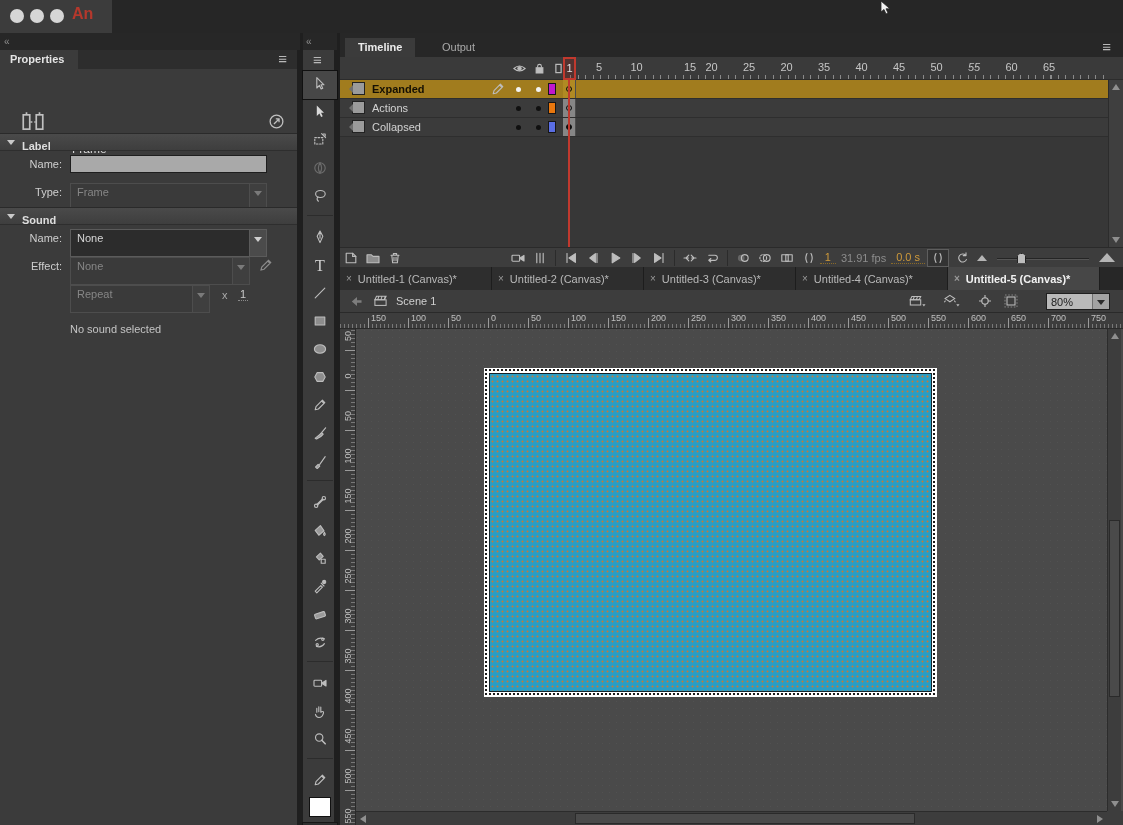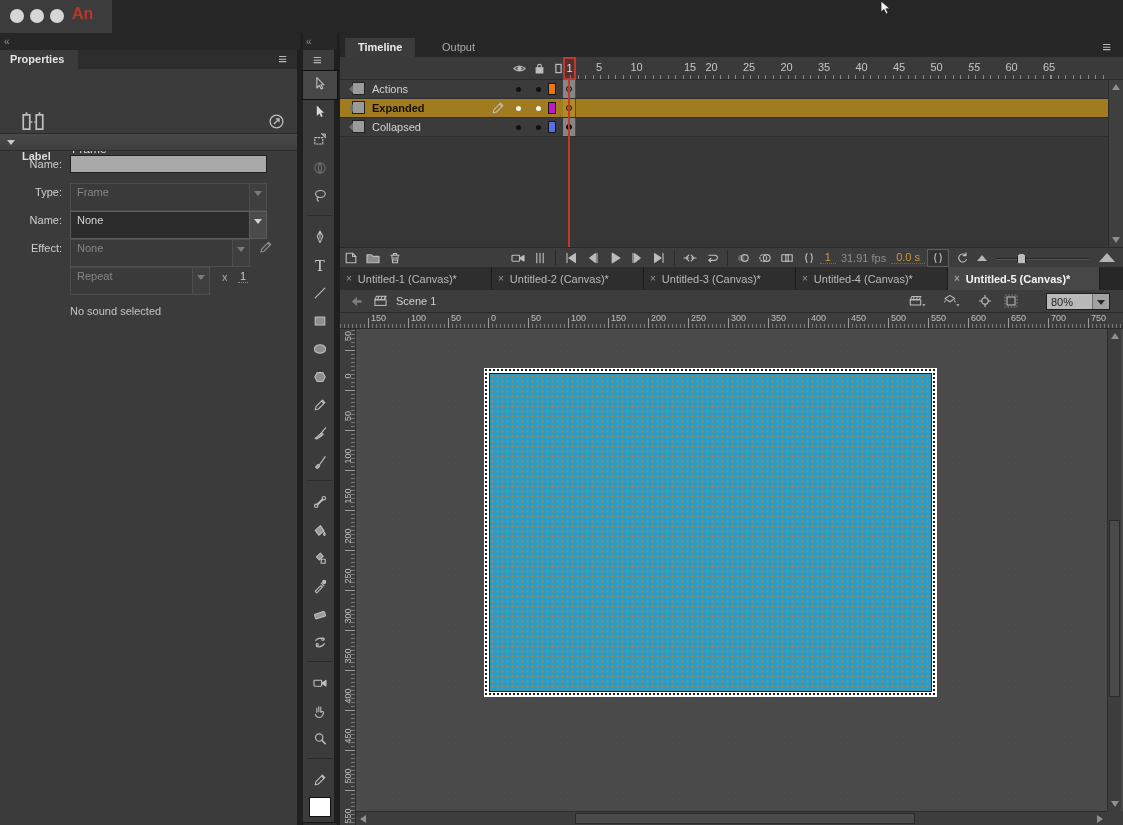--- a/index.html
+++ b/index.html
@@ -21,21 +21,21 @@
   
   #properties-panel { position:absolute; left:0; top:33px; width:300px; height:792px; background:#3b3b3b; border-right:3px solid #1f1f1f; }
   #prop-collapse { position:absolute; left:4px; top:1px; }
   #prop-tabrow { position:absolute; left:0; top:17px; width:100%; height:19px; background:#2d2d2d; }
   #prop-tab { position:absolute; left:0; top:0; height:19px; padding:3px 14px 0 10px; background:#3b3b3b; color:#e4e4e4; font-weight:bold; }
   #prop-menu { position:absolute; right:10px; top:4px; }
   #prop-head { position:absolute; left:0; top:36px; width:100%; height:75px; }
   #frame-icon { position:absolute; left:20px; top:40px; }
   #prop-object-type { position:absolute; left:72px; top:48px; color:#d6d6d6; font-size:12px;margin-top:25px; }
   #prop-pin { position:absolute; right:12px; top:44px; }
-  .section-header { position:relative; width:100%; height:18px; background:linear-gradient(#4a4a4a,#3e3e3e); border-top:1px solid #2a2a2a; border-bottom:1px solid #2e2e2e; color:#dedede; font-weight:bold; padding:16px 0 0 22px; }
+  .section-header { position:relative; width:100%; height:18px; background:linear-gradient(#4a4a4a,#3e3e3e); border-top:1px solid #2a2a2a; border-bottom:1px solid #2e2e2e; color:#dedede; font-weight:bold; padding:6px 0 0 22px; }
   .section-header .tri { position:absolute; left:7px; top:6px; width:0; height:0; border-left:4px solid transparent; border-right:4px solid transparent; border-top:5px solid #c9c9c9; }
   .prop-row { position:relative; height:28px; }
   .prop-label { position:absolute; left:0; top:7px; width:62px; text-align:right; color:#cfcfcf; }
   .field { position:absolute; left:70px; top:4px; width:197px; height:18px; }
   .text-input { background:#a9a9a9; border:1px solid #1e1e1e; width:100%; height:100%; }
   .dropdown { display:flex; height:100%; border:1px solid #5b5b5b; background:#2c2c2c; }
   .dropdown .val { flex:1; padding:2px 6px 0; color:#d6d6d6; overflow:hidden; white-space:nowrap; }
   .dropdown .arrow-box { width:17px; border-left:1px solid #5b5b5b; background:#4b4b4b; position:relative; }
   .dropdown .arrow-box::after { content:""; position:absolute; left:4px; top:7px; border-left:4px solid transparent; border-right:4px solid transparent; border-top:5px solid #d0d0d0; }
   .dropdown.disabled { background:#3a3a3a; border-color:#4d4d4d; }
@@ -204,20 +204,21 @@
         <span class="prop-label">Name:</span>
         <div class="field"><input class="text-input" value="" style=""></div>
       </div>
       <div class="prop-row">
         <span class="prop-label">Type:</span>
         <div class="field dropdown disabled">
           <span class="val">Frame</span>
             <span class="arrow-box"></span>
         </div>
       </div>
+      <div class="section-header"><span class="tri"></span><span>Sound</span></div>
       <div class="prop-row">
         <span class="prop-label">Name:</span>
         <div class="field dropdown">
           <span class="val">None</span>
             <span class="arrow-box"></span>
         </div>
       </div>
       <div class="prop-row">
         <span class="prop-label">Effect:</span>
         <div class="field dropdown disabled sound-effect-field">
@@ -430,39 +431,39 @@
         <span style="left: 411px; font-style: italic;">55</span>
         <span style="left: 448.5px;">60</span>
         <span style="left: 486px;">65</span>
       </div>
     <div id="playhead-box">1</div>
     <div id="tl-grid">
       <div class="rowline" style="top:18px"></div>
       <div class="rowline" style="top:37px"></div>
     </div>
     <div id="tl-layers">
+        <div class="layer-row selected">
+          <span class="layer-icon"></span>
+          <span class="lname">Expanded</span>
+          <span class="layer-pencil"><svg viewBox="0 0 20 20" width="16" height="16" fill="none" stroke="#bdbdbd" stroke-width="1.4" stroke-linecap="round" stroke-linejoin="round">
+              <path d="M4 16 l1 -4 8 -8 3 3 -8 8z M12 5 l3 3"></path>
+            </svg></span>
+          <span class="layer-dot" style="left:176px"></span>
+          <span class="layer-dot" style="left:196px"></span>
+          <span class="layer-swatch" style="background:#c117cc"></span>
+          <span class="kf-cell">
+            <span class="kf "></span>
+          </span>
+        </div>
         <div class="layer-row">
           <span class="layer-icon"></span>
           <span class="lname">Actions</span>
           <span class="layer-dot" style="left:176px"></span>
           <span class="layer-dot" style="left:196px"></span>
           <span class="layer-swatch" style="background:#e8770e"></span>
-          <span class="kf-cell">
-            <span class="kf "></span>
-          </span>
-        </div>
-        <div class="layer-row selected">
-          <span class="layer-icon"></span>
-          <span class="lname">Expanded</span>
-          <span class="layer-pencil"><svg viewBox="0 0 20 20" width="16" height="16" fill="none" stroke="#bdbdbd" stroke-width="1.4" stroke-linecap="round" stroke-linejoin="round">
-              <path d="M4 16 l1 -4 8 -8 3 3 -8 8z M12 5 l3 3"></path>
-            </svg></span>
-          <span class="layer-dot" style="left:176px"></span>
-          <span class="layer-dot" style="left:196px"></span>
-          <span class="layer-swatch" style="background:#c117cc"></span>
           <span class="kf-cell">
             <span class="kf "></span>
           </span>
         </div>
         <div class="layer-row">
           <span class="layer-icon"></span>
           <span class="lname">Collapsed</span>
           <span class="layer-dot" style="left:176px"></span>
           <span class="layer-dot" style="left:196px"></span>
           <span class="layer-swatch" style="background:#5a6ee4"></span>

